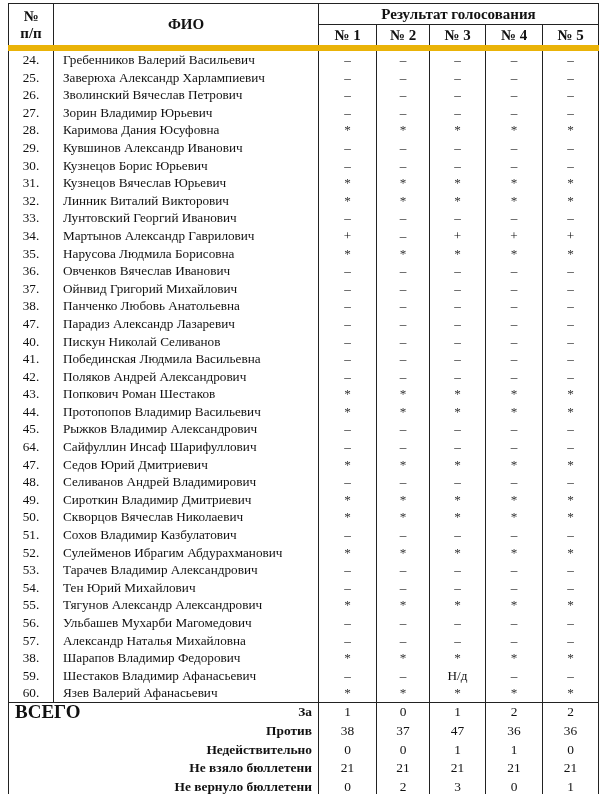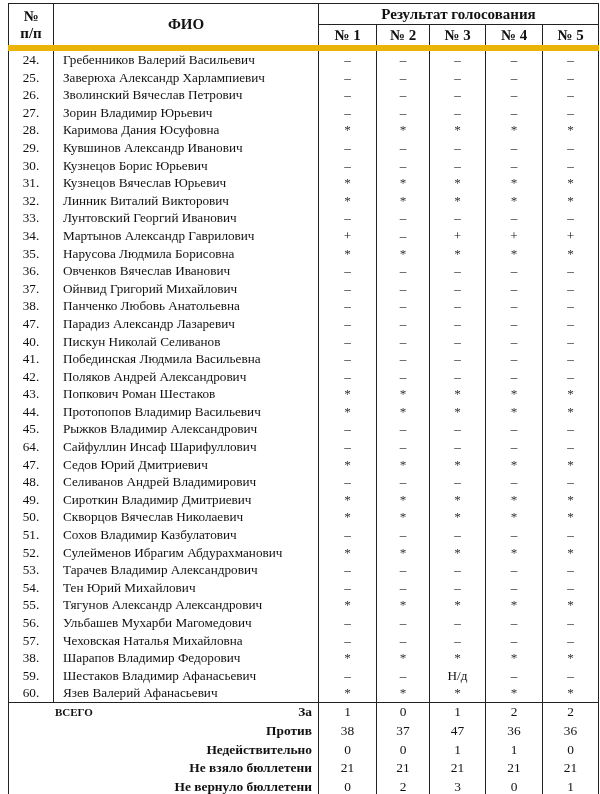--- a/index.html
+++ b/index.html
@@ -23,21 +23,21 @@
   tbody.data td { height: 17.6px; font-size: 13.2px; line-height: 17.6px; white-space: nowrap; overflow: hidden; }
   tbody.data td.num { text-align: center; }
   tbody.data td.name { padding-left: 9px; }
   tbody.data td.v { text-align: center; }
   tbody.data tr:first-child td { border-top: 6px solid #eab308; }
   tbody.summary td { height: 18.8px; font-size: 13.4px; line-height: 18.8px; }
   tbody.summary tr:first-child td { border-top: 1.5px solid #222; }
   tbody.summary tr:last-child td { border-bottom: 1.5px solid #222; }
   tbody.summary td.label { text-align: right; padding-right: 6px; font-weight: bold; position: relative; }
   tbody.summary td.v { text-align: center; }
-  .total-title { position: absolute; left: 6px; top: 0; font-weight: bold; font-size: 11px; margin-left: 40px; }
+  .total-title { position: absolute; left: 6px; top: 0; font-weight: bold; font-size: 19px; }
   .mark-star { font-size: 13px; color: #333; }
   .mark-dash { color: #222; }
   table { border: 1.5px solid #222; }
 </style>
 </head>
 <body>
 
 <table>
   <colgroup>
     <col class="c-num">
@@ -358,21 +358,21 @@
         <td class="num">56.</td>
         <td class="name">Ульбашев Мухарби Магомедович</td>
         <td class="v mark-dash">–</td>
         <td class="v mark-dash">–</td>
         <td class="v mark-dash">–</td>
         <td class="v mark-dash">–</td>
         <td class="v mark-dash">–</td>
       </tr>
       <tr>
         <td class="num">57.</td>
-        <td class="name">Чеховская Наталья Михайловна</td>
+        <td class="name">Александр Наталья Михайловна</td>
         <td class="v mark-dash">–</td>
         <td class="v mark-dash">–</td>
         <td class="v mark-dash">–</td>
         <td class="v mark-dash">–</td>
         <td class="v mark-dash">–</td>
       </tr>
       <tr>
         <td class="num">38.</td>
         <td class="name">Шарапов Владимир Федорович</td>
         <td class="v mark-star">*</td>

